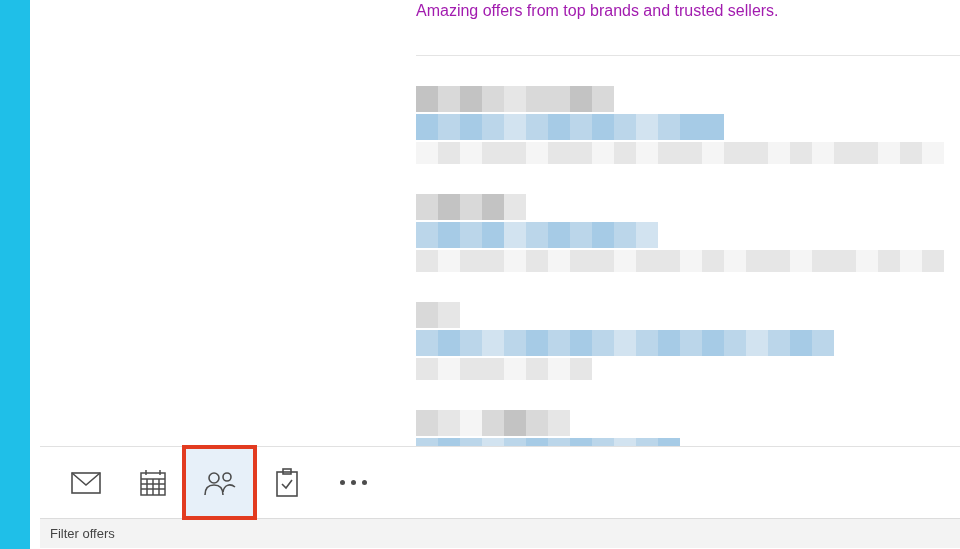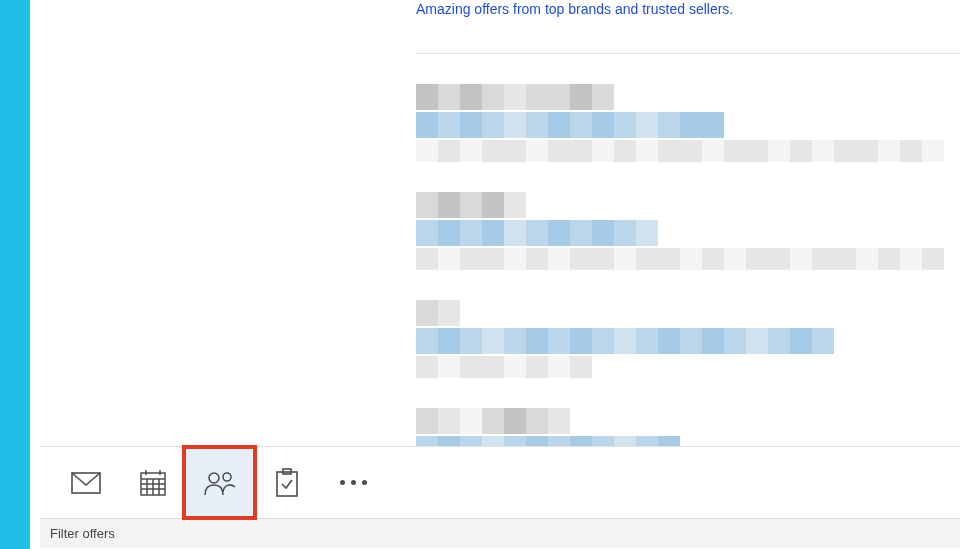--- a/index.html
+++ b/index.html
@@ -38,22 +38,22 @@
     }
     .content {
       position: absolute;
       left: 386px;
       top: 0;
       right: 0;
       bottom: 0;
       background: #ffffff;
     }
     .preview-text {
-      font-size: 14px;
-      color: #1d4ed8;
+      font-size: 16px;
+      color: #a21caf;
       margin-bottom: 33px;
       line-height: 1.4;
     }
     .blur-row { margin-top: 30px; }
     .blur-block { display: flex; flex-wrap: wrap; gap: 0; }
     .px {
       width: 22px; height: 22px; display: inline-block;
       filter: blur(0.3px);
     }
     .g1 { background: #c3c3c3; }

